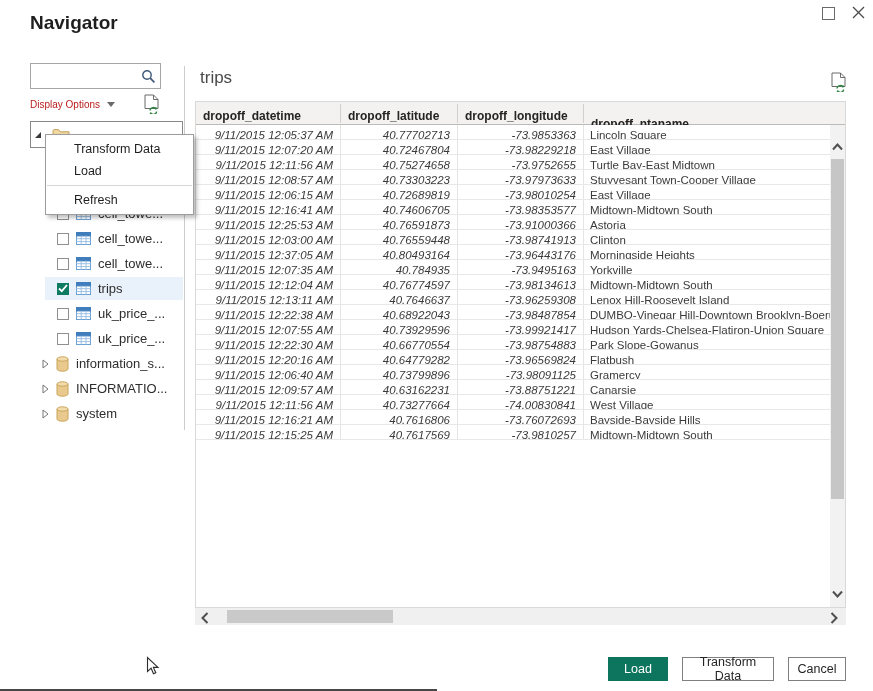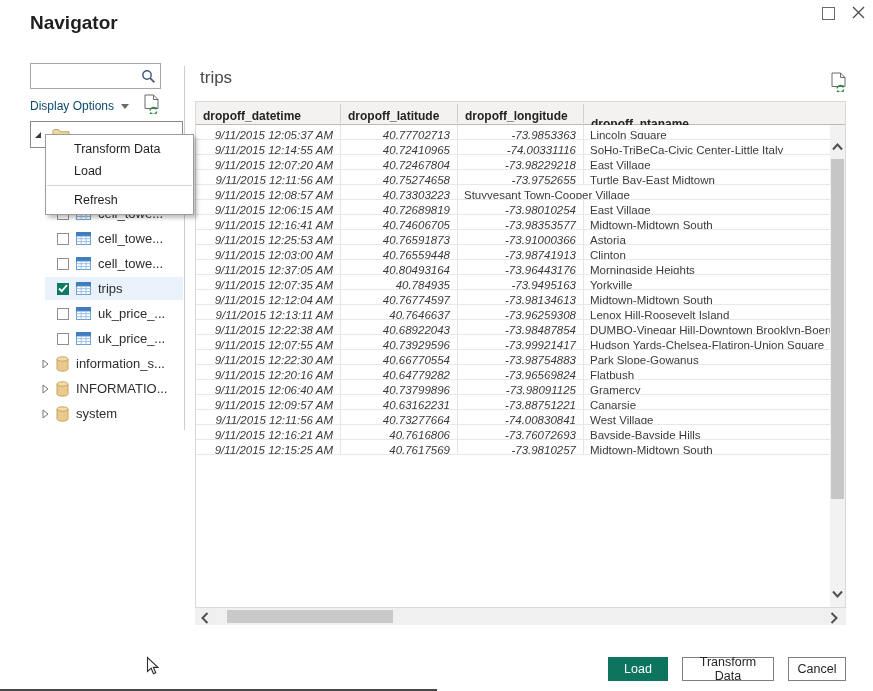--- a/index.html
+++ b/index.html
@@ -8,21 +8,21 @@
 
   
   .title{position:absolute;left:30px;top:12px;font-size:19px;font-weight:bold;color:#1f1f1f;}
   .win-max{position:absolute;left:822px;top:7px;width:11px;height:11px;border:1px solid #6a6a6a;background:#fff;}
   .win-close{position:absolute;left:850px;top:4px;width:16px;height:16px;display:flex;align-items:center;justify-content:center;}
 
   
   .search-box{position:absolute;left:30px;top:63px;width:131px;height:26px;border:1px solid #a6a6a6;box-sizing:border-box;background:#fff;}
   .search-box input{width:100%;height:100%;border:0;outline:0;padding:0 24px 0 6px;font-size:12px;box-sizing:border-box;font-family:inherit;background:transparent;}
   .search-icon{position:absolute;right:4px;top:5px;display:inline-flex;}
-  .display-options{position:absolute;left:30px;top:99px;font-size:12px;color:#0c4a6e;display:flex;align-items:center;gap:7px;}
+  .display-options{position:absolute;left:30px;top:99px;font-size:10px;color:#b91c1c;display:flex;align-items:center;gap:7px;}
   .refresh-small{position:absolute;left:144px;top:94px;display:inline-flex;}
   .pane-divider{position:absolute;left:184px;top:66px;width:1px;height:364px;background:#ccc;}
 
   .root-item{position:absolute;left:30px;top:121px;width:153px;height:27px;border:1px solid #8a8886;box-sizing:border-box;background:#fff;}
   .root-exp{position:absolute;left:3px;top:9px;display:inline-flex;}
   .root-folder{position:absolute;left:21px;top:5px;display:inline-flex;}
 
   .context-menu{position:absolute;left:45px;top:134px;width:147px;background:#fff;border:1px solid #9d9d9d;box-shadow:3px 3px 4px rgba(0,0,0,.25);z-index:10;padding:3px 0;}
   .menu-item{height:22px;line-height:22px;padding-left:28px;font-size:12.5px;color:#1f1f1f;cursor:default;}
   .menu-sep{border-top:1px solid #d6d6d6;margin:3px 1px;}
@@ -292,40 +292,35 @@
         <div class="th c3">dropoff_ntaname</div>
       </div>
     <div class="tbody" id="tbody">
         <div class="tr">
           <div class="td c0 num">9/11/2015 12:05:37 AM</div>
           <div class="td c1 num">40.77702713</div>
           <div class="td c2 num">-73.9853363</div>
           <div class="td c3">Lincoln Square</div>
         </div>
         <div class="tr">
-          <div class="td c0 num">9/11/2015 12:14:55 AM</div>
-          <div class="td c1 num">40.72410965</div>
-          <div class="td c2 num">-74.00331116</div>
-          <div class="td c3">SoHo-TriBeCa-Civic Center-Little Italy</div>
-        </div>
-        <div class="tr">
           <div class="td c0 num">9/11/2015 12:07:20 AM</div>
           <div class="td c1 num">40.72467804</div>
           <div class="td c2 num">-73.98229218</div>
           <div class="td c3">East Village</div>
         </div>
         <div class="tr">
           <div class="td c0 num">9/11/2015 12:11:56 AM</div>
           <div class="td c1 num">40.75274658</div>
           <div class="td c2 num">-73.9752655</div>
           <div class="td c3">Turtle Bay-East Midtown</div>
         </div>
         <div class="tr">
           <div class="td c0 num">9/11/2015 12:08:57 AM</div>
           <div class="td c1 num">40.73303223</div>
+          <div class="td c2 num">-73.97973633</div>
           <div class="td c3">Stuyvesant Town-Cooper Village</div>
         </div>
         <div class="tr">
           <div class="td c0 num">9/11/2015 12:06:15 AM</div>
           <div class="td c1 num">40.72689819</div>
           <div class="td c2 num">-73.98010254</div>
           <div class="td c3">East Village</div>
         </div>
         <div class="tr">
           <div class="td c0 num">9/11/2015 12:16:41 AM</div>

